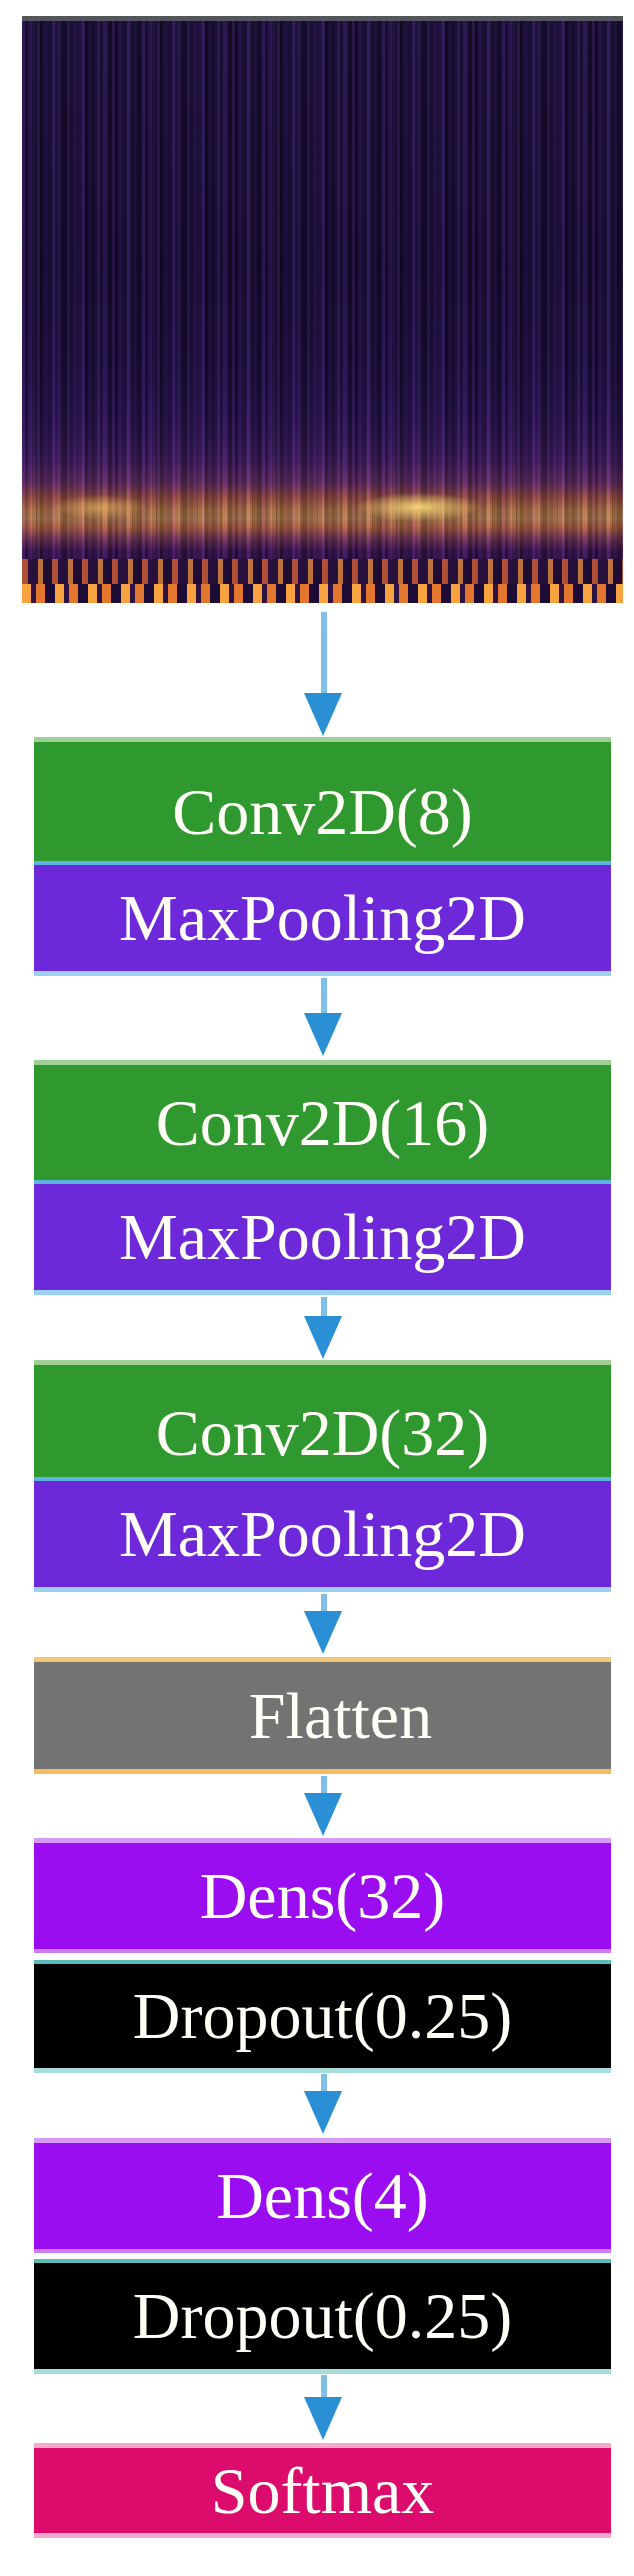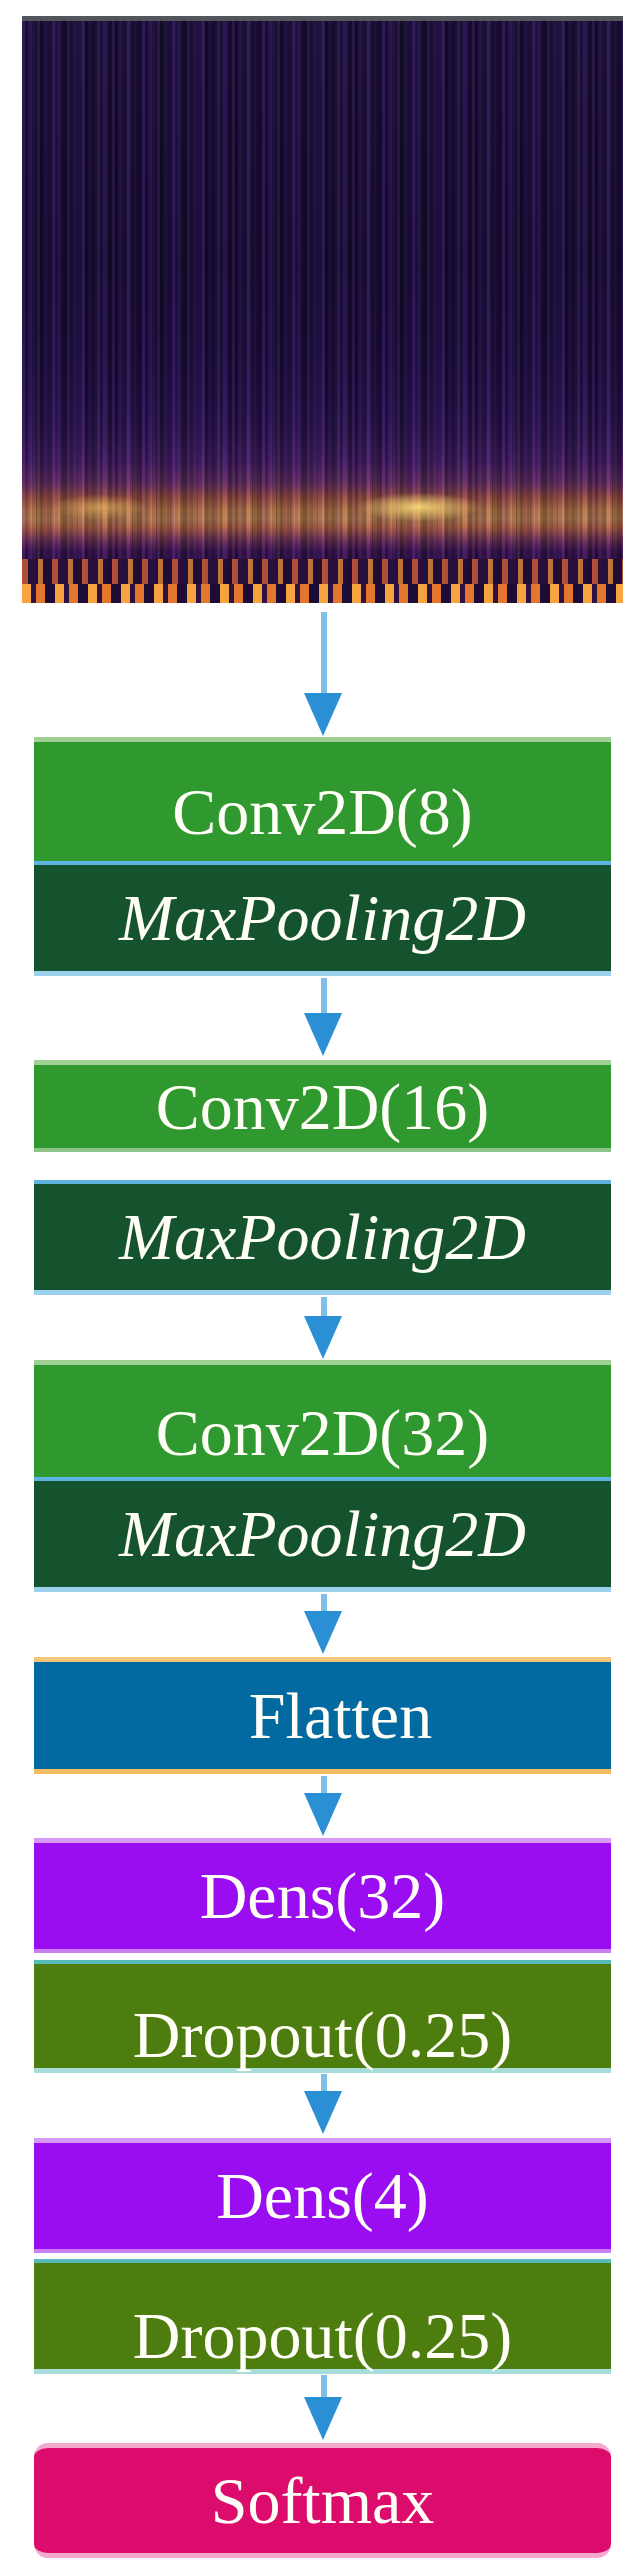--- a/index.html
+++ b/index.html
@@ -45,38 +45,38 @@
     box-sizing: border-box;
     display: flex;
     align-items: center;
     justify-content: center;
     font-size: 66px;
     line-height: 1;
     color: #fffef7;
     white-space: nowrap;
   }
   .conv    { background: #2f992f; border-top: 5.5px solid #9ed095; border-bottom: 4.1px solid #8cc487; }
-  .pool    { background: #14532d; border-top: 4.1px solid #5cb3e2; border-bottom: 5.5px solid #9ad2ee; font-style: italic; }
-  .flatten { background: #0369a1; border-top: 5.5px solid #f6c678; border-bottom: 5.5px solid #f3bb62; padding-left: 36px; }
+  .pool    { background: #6d28d9; border-top: 4.1px solid #5cb3e2; border-bottom: 5.5px solid #9ad2ee; }
+  .flatten { background: #737373; border-top: 5.5px solid #f6c678; border-bottom: 5.5px solid #f3bb62; padding-left: 36px; }
   .dense   { background: #9a0df0; border-top: 5.5px solid #d79af7; border-bottom: 4.1px solid #c87ff4; }
-  .dropout { background: #4d7c0f; border-top: 4.1px solid #57bcb8; border-bottom: 5.5px solid #a6dcd9; align-items: flex-end; }
+  .dropout { background: #000000; border-top: 4.1px solid #57bcb8; border-bottom: 5.5px solid #a6dcd9; }
   .softmax { background: #dc0c6c; border-top: 5.5px solid #f3aacd; border-bottom: 5.5px solid #f3aacd; }
 
   #b1  { top: 737px; height: 149px; }
   #b2  { top: 861px; height: 115px; }
-  #b3  { top: 1060px; height: 92px; }
+  #b3  { top: 1060px; height: 124px; }
   #b4  { top: 1180px; height: 115px; }
   #b5  { top: 1360px; height: 144px; }
   #b6  { top: 1477px; height: 115px; }
   #b7  { top: 1657px; height: 117px; }
   #b8  { top: 1838px; height: 115px; font-family: Liberation Serif, serif; }
   #b9  { top: 1960px; height: 113px; }
   #b10 { top: 2138px; height: 115px; }
   #b11 { top: 2259px; height: 115px; }
-  #b12 { top: 2443px; height: 115px; border-radius: 14px; }
+  #b12 { top: 2443px; height: 95px; }
 
   
   .arrow {
     position: absolute;
     left: 304px;
     width: 38px;
   }
   .arrow::before {               
     content: "";
     position: absolute;

